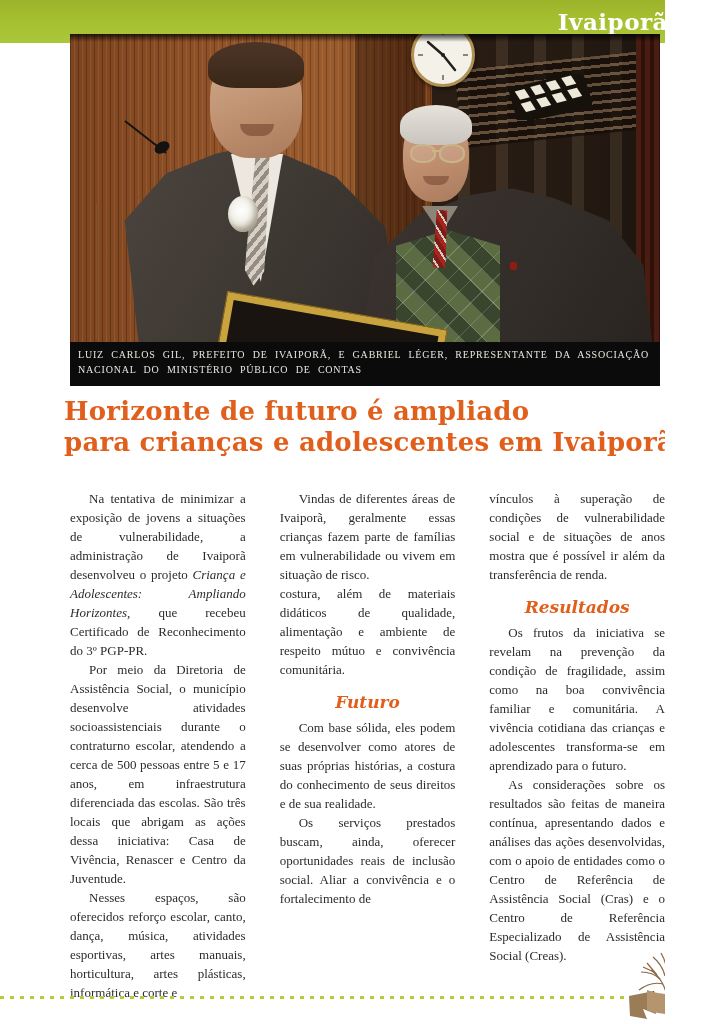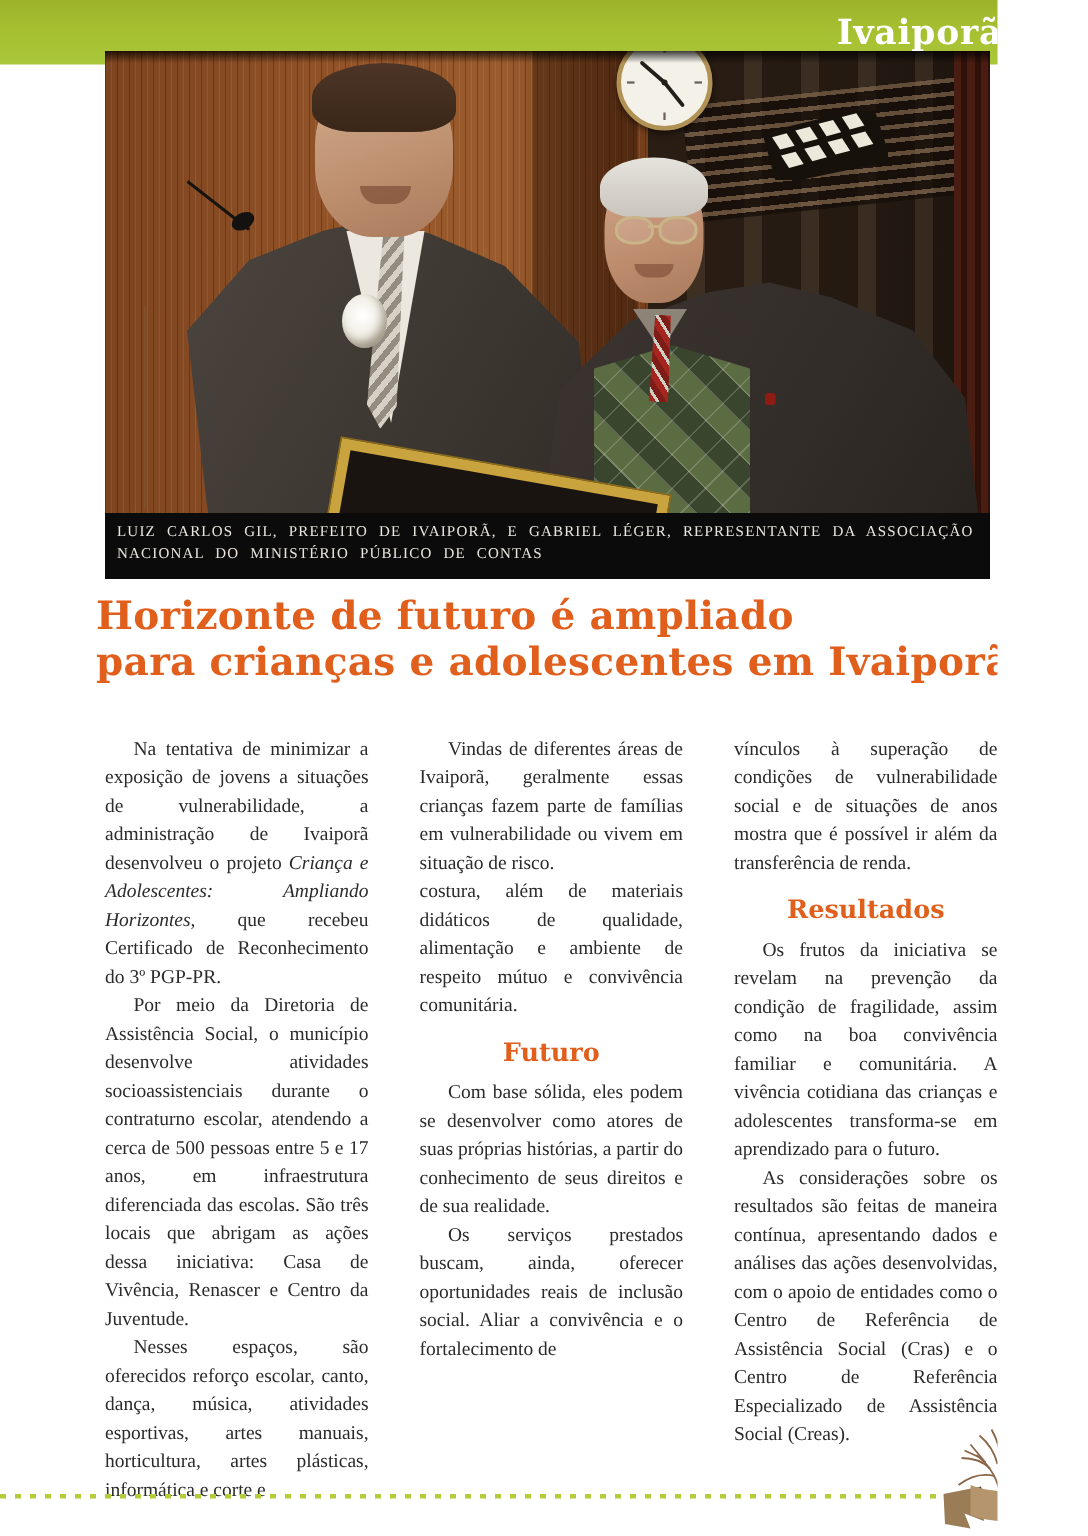--- a/index.html
+++ b/index.html
@@ -109,21 +109,21 @@
   .headline{position:absolute;left:64px;top:396px;width:610px;color:#e05f1d;
             font-family:"DejaVu Serif",serif;font-weight:bold;font-size:26px;line-height:31px;letter-spacing:.2px;}
 
   
   .columns{position:absolute;left:70px;top:489px;width:595px;height:470px;display:flex;gap:34px;}
   .col{width:187px;}
   .para{margin:0;font-size:13px;line-height:19px;color:#2b2b2b;text-align:justify;text-indent:19px;}
   .para.cont{text-indent:0;}
   .para .it{font-style:italic;}
   .subhead{margin:13px 0 6px 0;text-align:center;color:#e05f1d;
-           font-family:"DejaVu Serif",serif;font-weight:bold;font-size:17px;}
+           font-family:"DejaVu Serif",serif;font-weight:bold;font-size:17px;font-style:italic;}
 
   
   .dashes{position:absolute;left:0;top:996px;width:638px;height:3px;
           background:repeating-linear-gradient(90deg,#b6ca3a 0 4px,rgba(0,0,0,0) 4px 10px);}
   .badge{position:absolute;left:627px;top:948px;width:98px;height:76px;}
   .badge svg{position:absolute;left:0;top:0;}
   .badge .num{position:absolute;left:0;right:0;top:44px;text-align:center;color:#ffffff;
           font-family:"DejaVu Serif",serif;font-weight:bold;font-size:10px;text-shadow:0 1px 1px rgba(60,40,20,.6);}
 </style>
 </head>
@@ -217,21 +217,21 @@
   <div class="columns">
     <div class="col">
         <p class="para"><span>Na tentativa de minimizar a exposição de jovens a situações de vulnerabilidade, a administração de Ivaiporã desenvolveu o projeto </span><span class="it">Criança e Adolescentes: Ampliando Horizontes</span><span>, que recebeu Certificado de Reconhecimento do 3º PGP-PR.</span></p>
         <p class="para"><span>Por meio da Diretoria de Assistência Social, o município desenvolve atividades socioassistenciais durante o contraturno escolar, atendendo a cerca de 500 pessoas entre 5 e 17 anos, em infraestrutura diferenciada das escolas. São três locais que abrigam as ações dessa iniciativa: Casa de Vivência, Renascer e Centro da Juventude.</span></p>
         <p class="para"><span>Nesses espaços, são oferecidos reforço escolar, canto, dança, música, atividades esportivas, artes manuais, horticultura, artes plásticas, informática e corte e</span></p>
       </div>
     <div class="col">
         <p class="para"><span>Vindas de diferentes áreas de Ivaiporã, geralmente essas crianças fazem parte de famílias em vulnerabilidade ou vivem em situação de risco.</span></p>
         <p class="para cont"><span>costura, além de materiais didáticos de qualidade, alimentação e ambiente de respeito mútuo e convivência comunitária.</span></p>
         <h3 class="subhead">Futuro</h3>
-        <p class="para"><span>Com base sólida, eles podem se desenvolver como atores de suas próprias histórias, a partir do conhecimento de seus direitos e de sua realidade.</span></p>
+        <p class="para"><span>Com base sólida, eles podem se desenvolver como atores de suas próprias histórias, a costura do conhecimento de seus direitos e de sua realidade.</span></p>
         <p class="para"><span>Os serviços prestados buscam, ainda, oferecer oportunidades reais de inclusão social. Aliar a convivência e o fortalecimento de</span></p>
       </div>
     <div class="col">
         <p class="para cont"><span>vínculos à superação de condições de vulnerabilidade social e de situações de anos mostra que é possível ir além da transferência de renda.</span></p>
         <h3 class="subhead">Resultados</h3>
         <p class="para"><span>Os frutos da iniciativa se revelam na prevenção da condição de fragilidade, assim como na boa convivência familiar e comunitária. A vivência cotidiana das crianças e adolescentes transforma-se em aprendizado para o futuro.</span></p>
         <p class="para"><span>As considerações sobre os resultados são feitas de maneira contínua, apresentando dados e análises das ações desenvolvidas, com o apoio de entidades como o Centro de Referência de Assistência Social (Cras) e o Centro de Referência Especializado de Assistência Social (Creas).</span></p>
       </div>
   </div>
 

